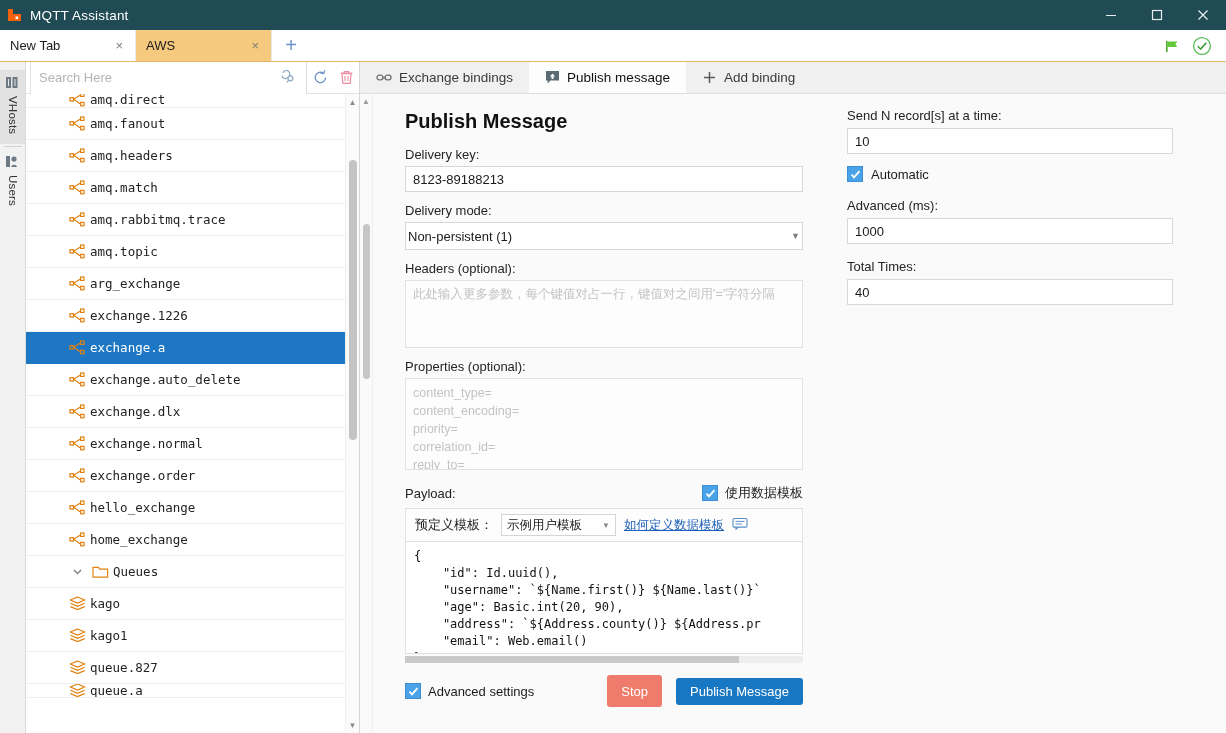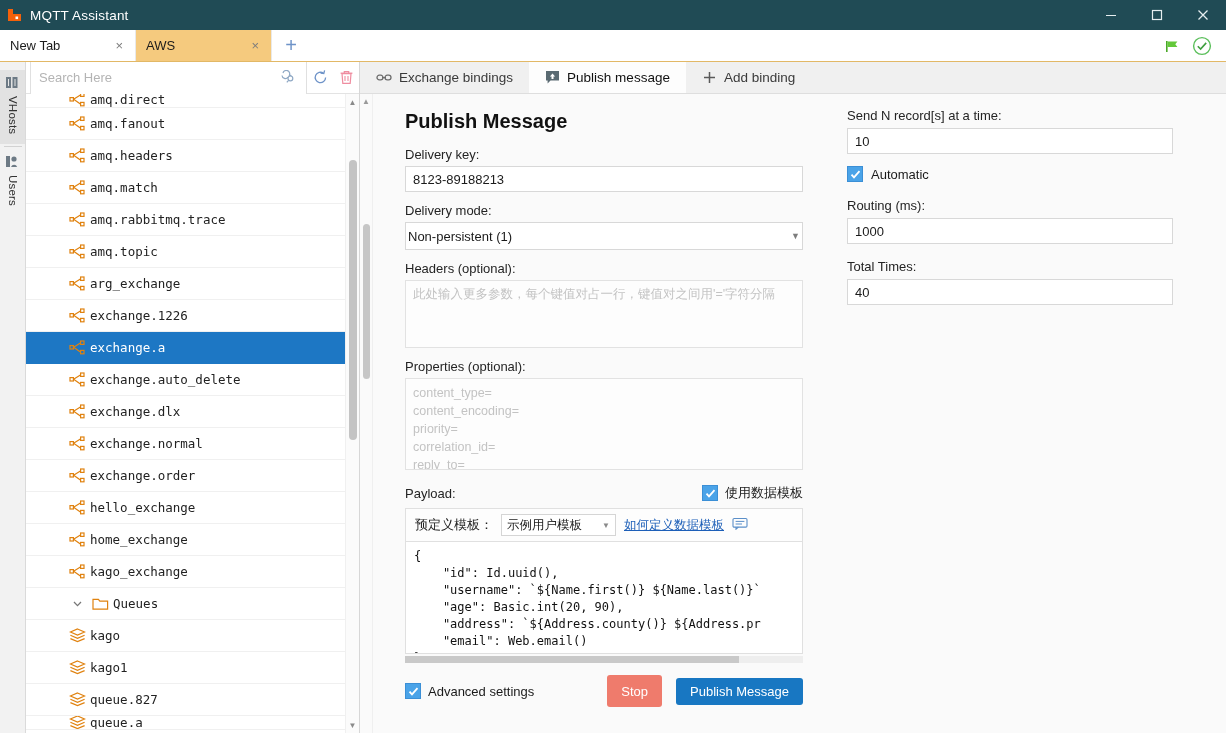--- a/index.html
+++ b/index.html
@@ -493,32 +493,20 @@
               <span class="ticon">
                 <svg width="17" height="15" viewBox="0 0 17 15">
                   <rect x="1" y="5.6" width="3.4" height="3.4" fill="none" stroke="#e0820f" stroke-width="1.2"></rect>
                   <rect x="11.6" y="1" width="3.4" height="3.4" fill="none" stroke="#e0820f" stroke-width="1.2"></rect>
                   <rect x="11.6" y="10.4" width="3.4" height="3.4" fill="none" stroke="#e0820f" stroke-width="1.2"></rect>
                   <path d="M4.6 7.3 L11.4 3" stroke="#e0820f" stroke-width="1.2"></path>
                   <path d="M4.6 7.3 L11.4 12.1" stroke="#e0820f" stroke-width="1.2"></path>
                 </svg>
               </span>
               <span>home_exchange</span>
-            </div>
-            <div class="trow lvl1">
-              <span class="ticon">
-                <svg width="17" height="15" viewBox="0 0 17 15">
-                  <rect x="1" y="5.6" width="3.4" height="3.4" fill="none" stroke="#e0820f" stroke-width="1.2"></rect>
-                  <rect x="11.6" y="1" width="3.4" height="3.4" fill="none" stroke="#e0820f" stroke-width="1.2"></rect>
-                  <rect x="11.6" y="10.4" width="3.4" height="3.4" fill="none" stroke="#e0820f" stroke-width="1.2"></rect>
-                  <path d="M4.6 7.3 L11.4 3" stroke="#e0820f" stroke-width="1.2"></path>
-                  <path d="M4.6 7.3 L11.4 12.1" stroke="#e0820f" stroke-width="1.2"></path>
-                </svg>
-              </span>
-              <span>kago_exchange</span>
             </div>
             <div class="trow grp">
               <span class="gicon">
                 <svg width="11" height="11" viewBox="0 0 11 11">
                   <path d="M2 4 L5.5 7.6 L9 4" fill="none" stroke="#777" stroke-width="1.3"></path>
                 </svg>
               </span>
               <span class="ticon">
                 <svg width="17" height="14" viewBox="0 0 17 14">
                   <path d="M1 2.4 H6.4 L7.8 4.2 H15.6 V12.2 H1 Z" fill="none" stroke="#e0820f" stroke-width="1.2"></path>
@@ -700,21 +688,21 @@
 
           <div class="autocb">
             <span class="cbox checked">
               <svg width="11" height="11" viewBox="0 0 11 11">
                   <path d="M1.5 5.6 L4 8.3 L9.5 2.2" fill="none" stroke="#ffffff" stroke-width="1.8"></path>
                 </svg>
             </span>
             <span>Automatic</span>
           </div>
 
-          <div class="rlabel">Routing (ms):</div>
+          <div class="rlabel">Advanced (ms):</div>
           <div class="rinput">1000</div>
           <div class="rgap"></div>
 
           <div class="rlabel">Total Times:</div>
           <div class="rinput">40</div>
         </div>
 
       </div>
     </div>
   </div>

